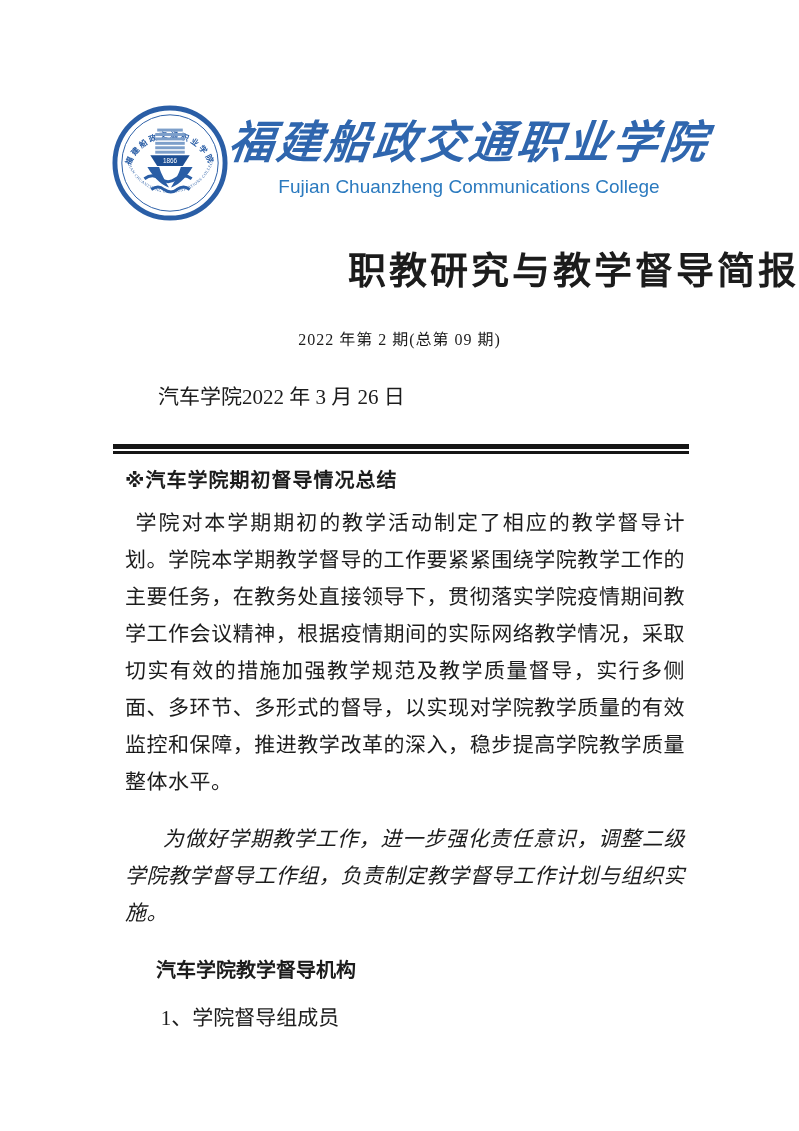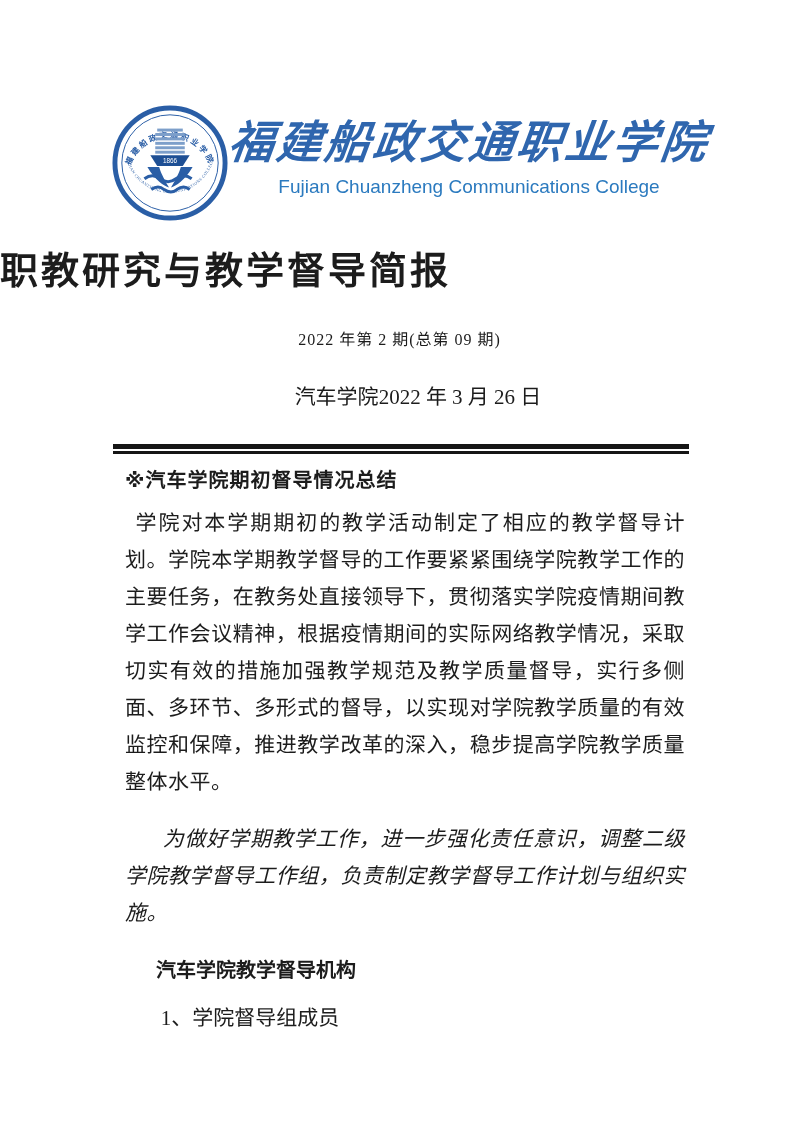--- a/index.html
+++ b/index.html
@@ -42,35 +42,35 @@
     font-family: "Liberation Sans", "DejaVu Sans", sans-serif;
     font-size: 19px;
     color: #2b7abf;
     margin-top: 3px;
     white-space: nowrap;
   }
 
   
   .doc-title {
     margin: 26px 0 0 0;
-    text-align: left;
+    text-align: right;
     font-size: 38px;
     font-weight: bold;
     letter-spacing: 3px;
     line-height: 1.25;
   }
   .issue {
     margin-top: 30px;
     text-align: center;
     font-size: 16px;
     letter-spacing: 1px;
   }
   .meta-row {
     display: flex;
-    justify-content: center;
+    justify-content: flex-start;
     margin: 30px 121px 0 158px;
     font-size: 21px;
   }
 
   .divider {
     margin: 34px 110px 0 113px;
     height: 2px;
     border-top: 5px solid #151515;
     border-bottom: 3px solid #151515;
   }

